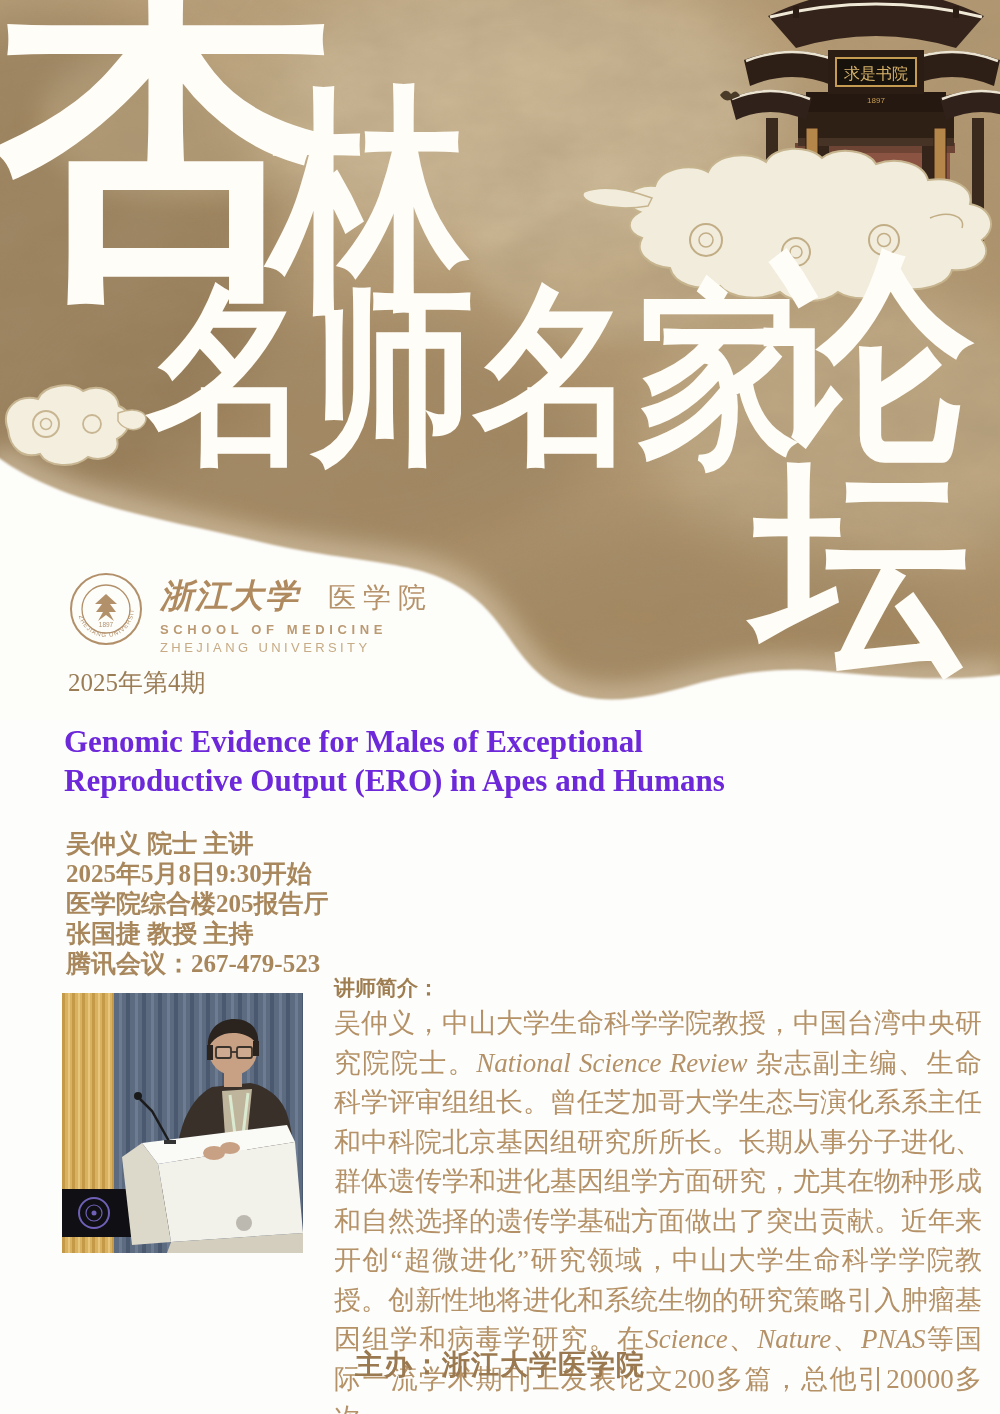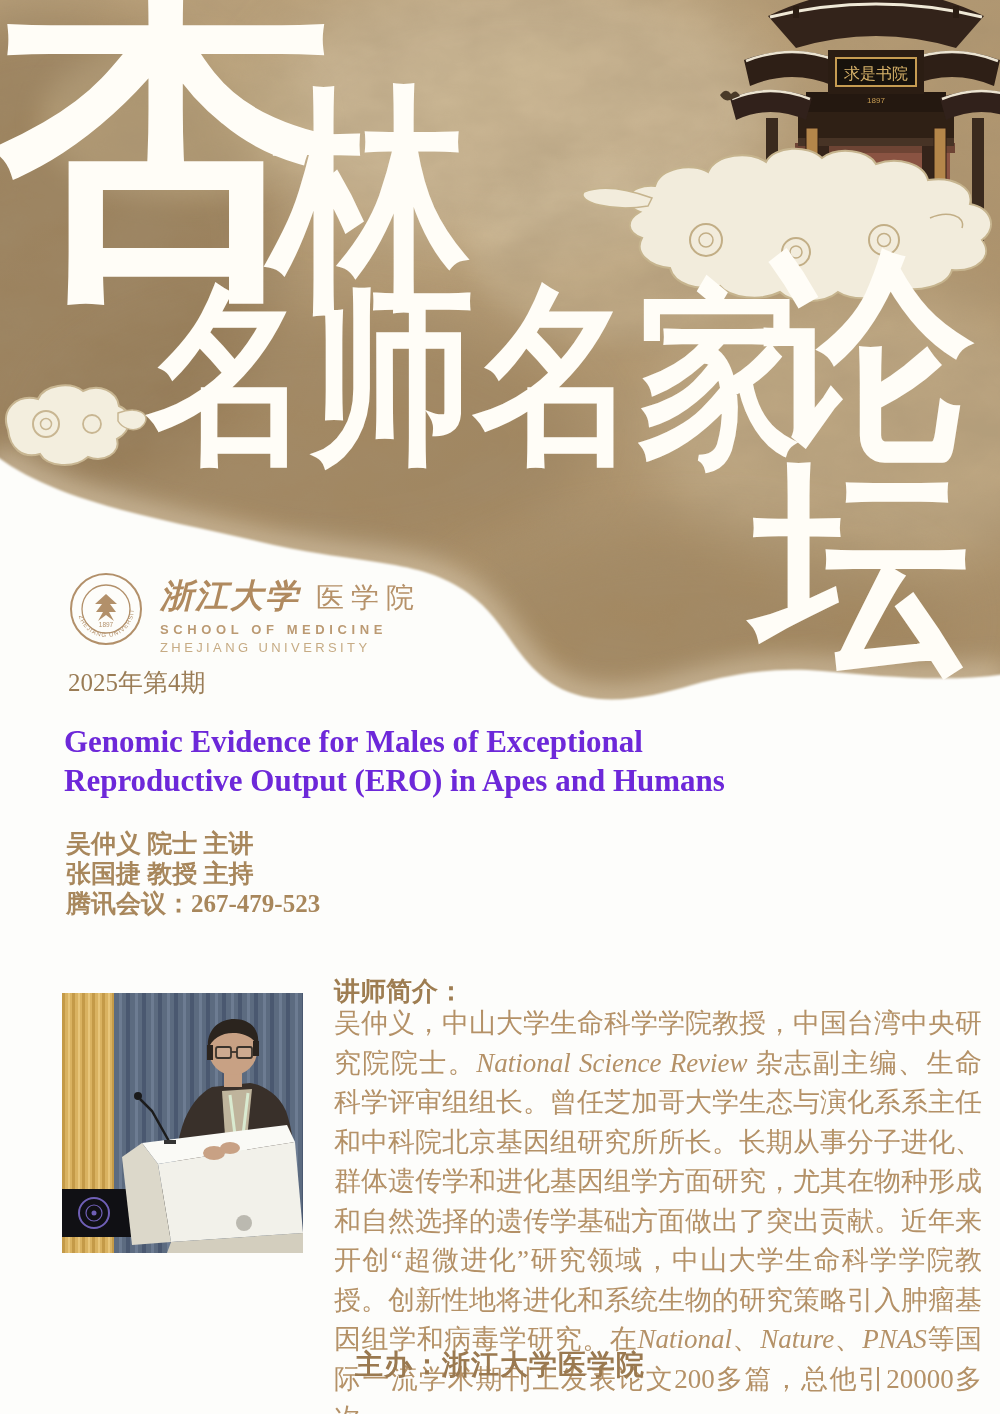--- a/index.html
+++ b/index.html
@@ -20,34 +20,34 @@
   .char-lin{left:270px;top:84px;font-size:236px;transform:scaleX(.84);}
   .char-ming{left:148px;top:282px;font-size:192px;transform:scaleX(.85);}
   .char-lun{left:766px;top:246px;font-size:226px;transform:scaleX(.92);}
   .char-tan{left:754px;top:458px;font-size:222px;transform:scaleX(.97);}
   
   .logo{position:absolute;left:68px;top:570px;display:flex;}
   .logo-seal{width:76px;height:78px;}
   .logo-text{margin-left:16px;padding-top:4px;color:#b08a5f;}
   .logo-cn{display:flex;align-items:baseline;text-align:center;}
   .logo-cn-name{font-size:33px;font-weight:700;font-style:italic;letter-spacing:2px;}
-  .logo-cn-college{font-size:28px;margin-left:16px;letter-spacing:7px;font-family:"Liberation Sans","DejaVu Sans",sans-serif;font-weight:400;color:#b6926a;}
+  .logo-cn-college{font-size:28px;margin-left:28px;letter-spacing:7px;font-family:"Liberation Sans","DejaVu Sans",sans-serif;font-weight:400;color:#b6926a;}
   .logo-en1{font-size:13px;letter-spacing:4.6px;font-weight:700;color:#bb9a73;margin-top:3px;font-family:"Liberation Sans","DejaVu Sans",sans-serif;}
   .logo-en2{font-size:13px;letter-spacing:3.4px;color:#c6ab84;margin-top:3px;font-family:"Liberation Sans","DejaVu Sans",sans-serif;}
   
   .issue{position:absolute;left:68px;top:666px;font-size:25px;color:#9a7c55;}
   .title{position:absolute;left:64px;top:722px;width:720px;margin:0;
          font-size:31px;line-height:39px;font-weight:700;color:#6d28d9;}
   .info{position:absolute;left:66px;top:829px;font-size:25px;line-height:30px;
         font-weight:600;color:#a8875c;}
   .info div{white-space:nowrap;}
   
   .photo{position:absolute;left:62px;top:993px;width:241px;height:260px;}
   
-  .bio-label{position:absolute;left:334px;top:974px;font-size:26px;font-weight:700;color:#9e7d51;}
+  .bio-label{position:absolute;left:334px;top:974px;font-size:21px;font-weight:700;color:#9e7d51;}
   .bio-text{position:absolute;left:334px;top:1004px;width:648px;font-size:27px;
             line-height:39.5px;color:#b49167;text-align:justify;}
   .bio-text i{font-style:italic;}
   
   .footer{position:absolute;left:0;top:1346px;width:1000px;text-align:center;
           font-size:28px;font-weight:700;color:#9a7950;letter-spacing:1px;}
 </style>
 </head>
 <body>
 
@@ -203,20 +203,22 @@
 
   <div class="issue">2025年第4期</div>
 
   <h1 class="title">
     <span>Genomic Evidence for Males of Exceptional</span><br>
     <span>Reproductive Output (ERO) in Apes and Humans</span>
   </h1>
 
   <div class="info">
     <div>吴仲义  院士  主讲</div>
+    <div>2025年5月8日9:30开始</div>
+    <div>医学院综合楼205报告厅</div>
     <div>张国捷  教授  主持</div>
     <div>腾讯会议：267-479-523</div>
   </div>
 
   <svg class="photo" viewBox="0 0 241 260">
     <defs>
       <pattern id="yellowPleat" width="10" height="20" patternUnits="userSpaceOnUse">
         <rect width="10" height="20" fill="#d9b261"></rect>
         <rect width="3" height="20" fill="#c49a48"></rect>
         <rect x="6" width="2" height="20" fill="#e7c57a"></rect>
@@ -265,17 +267,17 @@
     </g>
 
     <g>
       <polyline points="108,150 90,118 78,106" fill="none" stroke="#1c1c1c" stroke-width="2.5"></polyline>
       <circle cx="76" cy="103" r="4" fill="#1a1a1a"></circle>
       <rect x="102" y="147" width="12" height="4" fill="#333"></rect>
     </g>
   </svg>
 
   <div class="bio-label">讲师简介：</div>
-  <div class="bio-text"><span>吴仲义，中山大学生命科学学院教授，中国台湾中央研究院院士。</span><i>National Science Review</i><span> 杂志副主编、生命科学评审组组长。曾任芝加哥大学生态与演化系系主任和中科院北京基因组研究所所长。长期从事分子进化、群体遗传学和进化基因组学方面研究，尤其在物种形成和自然选择的遗传学基础方面做出了突出贡献。近年来开创“超微进化”研究领域，中山大学生命科学学院教授。创新性地将进化和系统生物的研究策略引入肿瘤基因组学和病毒学研究。在</span><i>National</i><span>、</span><i>Nature</i><span>、</span><i>PNAS</i><span>等国际一流学术期刊上发表论文200多篇，总他引20000多次。</span></div>
+  <div class="bio-text"><span>吴仲义，中山大学生命科学学院教授，中国台湾中央研究院院士。</span><i>National Science Review</i><span> 杂志副主编、生命科学评审组组长。曾任芝加哥大学生态与演化系系主任和中科院北京基因组研究所所长。长期从事分子进化、群体遗传学和进化基因组学方面研究，尤其在物种形成和自然选择的遗传学基础方面做出了突出贡献。近年来开创“超微进化”研究领域，中山大学生命科学学院教授。创新性地将进化和系统生物的研究策略引入肿瘤基因组学和病毒学研究。在</span><i>Science</i><span>、</span><i>Nature</i><span>、</span><i>PNAS</i><span>等国际一流学术期刊上发表论文200多篇，总他引20000多次。</span></div>
 
   <div class="footer">主办：浙江大学医学院</div>
 
 </div>
 
 </body></html>

